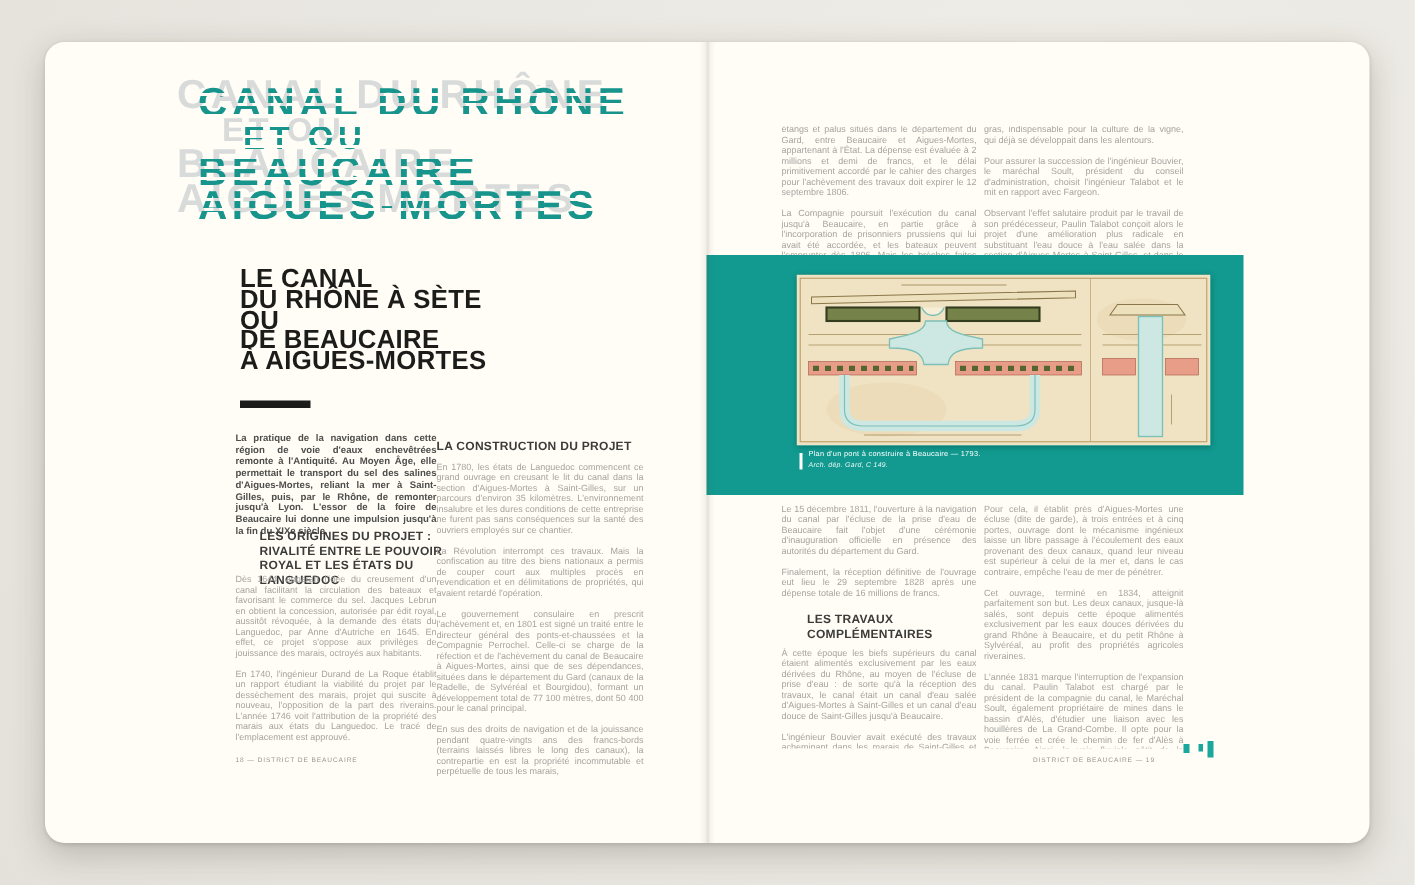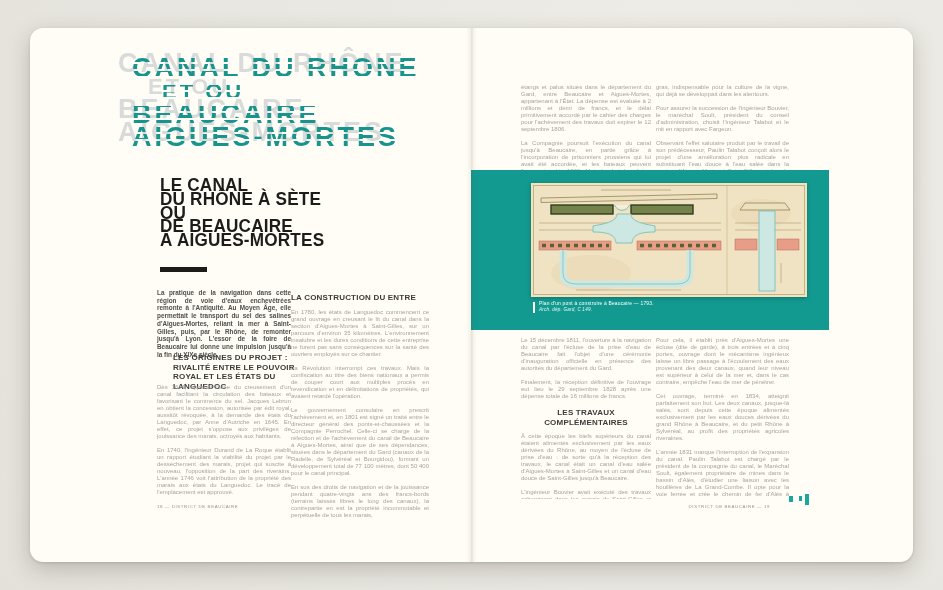--- a/index.html
+++ b/index.html
@@ -100,21 +100,21 @@
       <p class="intro">La pratique de la navigation dans cette région de voie d'eaux enchevêtrées remonte à l'Antiquité. Au Moyen Âge, elle permettait le transport du sel des salines d'Aigues-Mortes, reliant la mer à Saint-Gilles, puis, par le Rhône, de remonter jusqu'à Lyon. L'essor de la foire de Beaucaire lui donne une impulsion jusqu'à la fin du XIXe siècle.</p>
 
       <h2 class="h block origins">LES ORIGINES DU PROJET : RIVALITÉ ENTRE LE POUVOIR ROYAL ET LES ÉTATS DU LANGUEDOC</h2>
 
       <div class="col colA">
         <p>Dès 1644, apparaît l'idée du creusement d'un canal facilitant la circulation des bateaux et favorisant le commerce du sel. Jacques Lebrun en obtient la concession, autorisée par édit royal, aussitôt révoquée, à la demande des états du Languedoc, par Anne d'Autriche en 1645. En effet, ce projet s'oppose aux privilèges de jouissance des marais, octroyés aux habitants.</p>
         <p>En 1740, l'ingénieur Durand de La Roque établit un rapport étudiant la viabilité du projet par le dessèchement des marais, projet qui suscite à nouveau, l'opposition de la part des riverains. L'année 1746 voit l'attribution de la propriété des marais aux états du Languedoc. Le tracé de l'emplacement est approuvé.</p>
       </div>
 
       <div class="col colB">
-        <h2 class="h">LA CONSTRUCTION DU ENTRE</h2>
+        <h2 class="h">LA CONSTRUCTION DU PROJET</h2>
         <p>En 1780, les états de Languedoc commencent ce grand ouvrage en creusant le lit du canal dans la section d'Aigues-Mortes à Saint-Gilles, sur un parcours d'environ 35 kilomètres. L'environnement insalubre et les dures conditions de cette entreprise ne furent pas sans conséquences sur la santé des ouvriers employés sur ce chantier.</p>
         <p>La Révolution interrompt ces travaux. Mais la confiscation au titre des biens nationaux a permis de couper court aux multiples procès en revendication et en délimitations de propriétés, qui avaient retardé l'opération.</p>
         <p>Le gouvernement consulaire en prescrit l'achèvement et, en 1801 est signé un traité entre le directeur général des ponts-et-chaussées et la Compagnie Perrochel. Celle-ci se charge de la réfection et de l'achèvement du canal de Beaucaire à Aigues-Mortes, ainsi que de ses dépendances, situées dans le département du Gard (canaux de la Radelle, de Sylvéréal et Bourgidou), formant un développement total de 77 100 mètres, dont 50 400 pour le canal principal.</p>
         <p>En sus des droits de navigation et de la jouissance pendant quatre-vingts ans des francs-bords (terrains laissés libres le long des canaux), la contrepartie en est la propriété incommutable et perpétuelle de tous les marais,</p>
       </div>
 
       <div class="footer fl">18 — DISTRICT DE BEAUCAIRE</div>
     </section>
 
     <section class="page right"></section>
@@ -171,21 +171,21 @@
         <div class="cap-text">
           <div>Plan d'un pont à construire à Beaucaire — 1793.</div>
           <div class="it">Arch. dép. Gard, C 149.</div>
         </div>
       </div>
     </div>
 
     <div class="col rc1b">
       <p>Le 15 décembre 1811, l'ouverture à la navigation du canal par l'écluse de la prise d'eau de Beaucaire fait l'objet d'une cérémonie d'inauguration officielle en présence des autorités du département du Gard.</p>
       <p>Finalement, la réception définitive de l'ouvrage eut lieu le 29 septembre 1828 après une dépense totale de 16 millions de francs.</p>
-      <h2 class="h" style="margin:8px 7px 6px;text-align:center;">LES TRAVAUX COMPLÉMENTAIRES</h2>
+      <h2 class="h" style="margin:8px 17px 6px;">LES TRAVAUX COMPLÉMENTAIRES</h2>
       <p>À cette époque les biefs supérieurs du canal étaient alimentés exclusivement par les eaux dérivées du Rhône, au moyen de l'écluse de prise d'eau : de sorte qu'à la réception des travaux, le canal était un canal d'eau salée d'Aigues-Mortes à Saint-Gilles et un canal d'eau douce de Saint-Gilles jusqu'à Beaucaire.</p>
       <p>L'ingénieur Bouvier avait exécuté des travaux acheminant dans les marais de Saint-Gilles et de Vauvert des eaux douces dérivées du petit Rhône. Ces eaux douces firent renaître une végétation de plantes palustres, en-</p>
     </div>
     <div class="col rc2b">
       <p>Pour cela, il établit près d'Aigues-Mortes une écluse (dite de garde), à trois entrées et à cinq portes, ouvrage dont le mécanisme ingénieux laisse un libre passage à l'écoulement des eaux provenant des deux canaux, quand leur niveau est supérieur à celui de la mer et, dans le cas contraire, empêche l'eau de mer de pénétrer.</p>
       <p>Cet ouvrage, terminé en 1834, atteignit parfaitement son but. Les deux canaux, jusque-là salés, sont depuis cette époque alimentés exclusivement par les eaux douces dérivées du grand Rhône à Beaucaire, et du petit Rhône à Sylvéréal, au profit des propriétés agricoles riveraines.</p>
       <p>L'année 1831 marque l'interruption de l'expansion du canal. Paulin Talabot est chargé par le président de la compagnie du canal, le Maréchal Soult, également propriétaire de mines dans le bassin d'Alès, d'étudier une liaison avec les houillères de La Grand-Combe. Il opte pour la voie ferrée et crée le chemin de fer d'Alès à Beaucaire. Ainsi, la voie fluviale pâtit de la concurrence du rail, plus régulier et plus rapide, puis, de celle de la route. Le trafic décroît, le canal est entretenu a minima.</p>
     </div>
 
     <div class="footer fr">DISTRICT DE BEAUCAIRE — 19</div>

